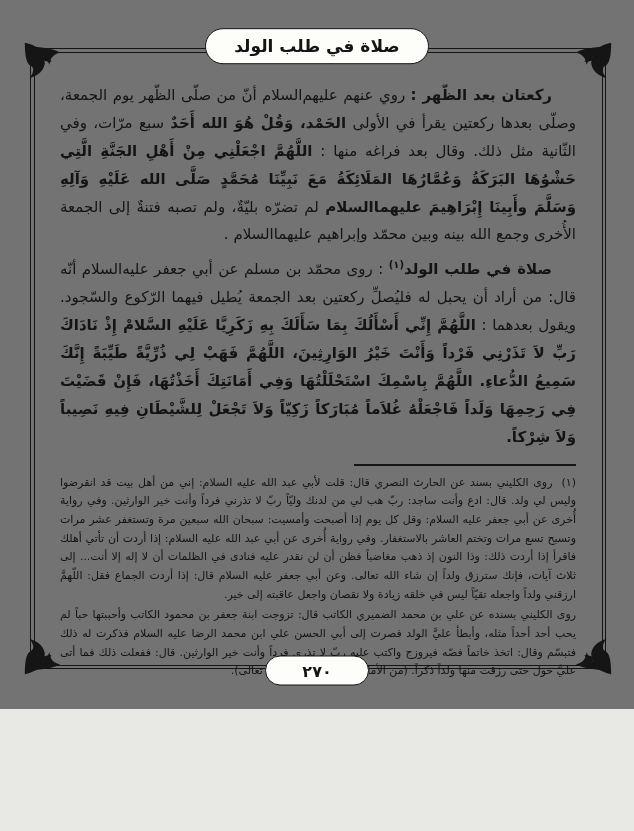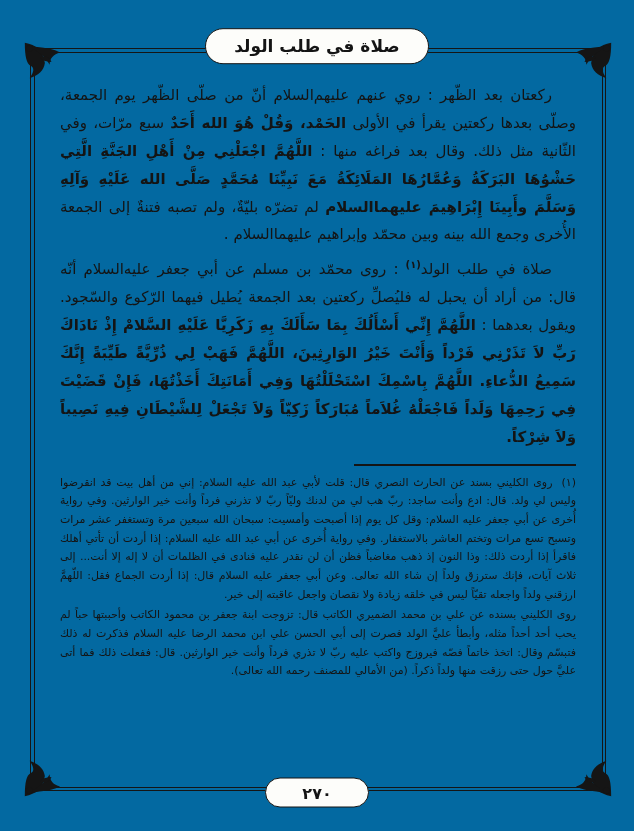--- a/index.html
+++ b/index.html
@@ -1,20 +1,20 @@
 <!DOCTYPE html>
 <html lang="ar" dir="rtl"><head>
 <meta charset="utf-8">
 <style>
   html,body{margin:0;padding:0;background:#e8e8e4;}
   .page{
     position:relative;
-    width:634px;height:831px;
+    width:634px;height:709px;
     margin:0 auto;
-    background:#0369a1;
+    background:#737373;
     color:#141414;
     font-family:"DejaVu Sans", sans-serif;
     overflow:hidden;
   }
   
   .frame{
     position:absolute;
     top:48px;left:30px;right:28px;bottom:40px;
     border:1.5px solid #151515;
   }
@@ -62,21 +62,21 @@
     box-sizing:border-box;
     direction:rtl;
   }
   .body-text p{
     margin:0 0 7px 0;
     font-size:15px;
     line-height:1.86;
     text-align:justify;
     text-indent:24px;
   }
-  .lead{font-weight:normal;}
+  .lead{font-weight:bold;}
   .dua{font-weight:bold;margin-top:32px;}
   sup.fn{font-size:10px;font-weight:bold;vertical-align:super;line-height:0;}
   
   .footnote{margin-top:12px;}
   .fn-sep{
     width:222px;height:0;
     border-top:2px solid #151515;
     margin:0 0 8px 0;   
   }
   .footnote p{

